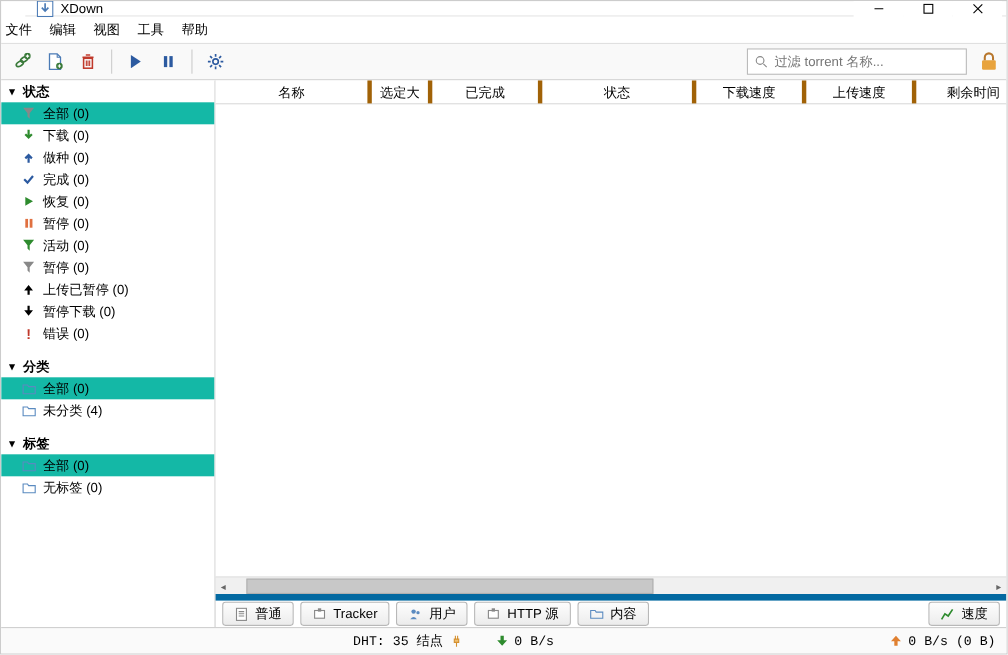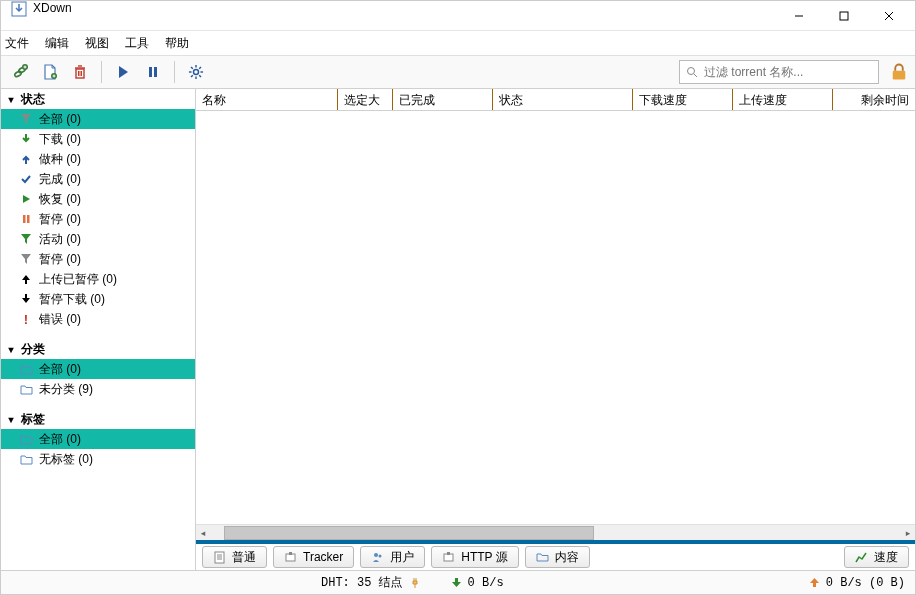--- a/index.html
+++ b/index.html
@@ -1,19 +1,19 @@
 <!DOCTYPE html>
 <html><head>
 <meta charset="utf-8">
 <style>
 * { box-sizing: border-box; margin: 0; padding: 0; }
 body { font-family: "Microsoft YaHei", "Segoe UI", sans-serif; font-size: 12px; background: #fff; color: #000; width: 916px; height: 595px; overflow: hidden; border: 1px solid #ccc; display: flex; flex-direction: column; }
 
 
-.titlebar { height: 30px; display: flex; align-items: flex-start; padding: 0 4px; border-bottom: 1px solid #e5e5e5; }
+.titlebar { height: 14px; display: flex; align-items: center; padding: 0 4px; border-bottom: 1px solid #e5e5e5; margin-left: 22px; }
 .titlebar .app-icon { width: 16px; height: 16px; margin: 0 6px; }
 .titlebar .title { flex: 0 0 auto; }
 .titlebar .spacer { flex: 1; }
 .titlebar .win-btn { width: 45px; height: 29px; display: flex; align-items: center; justify-content: center; background: #fff; }
 
 
 .menubar { height: 24px; display: flex; align-items: center; padding: 0 4px; gap: 16px; }
 .menubar .menu-item { cursor: default; }
 
 
@@ -32,29 +32,29 @@
 .sidebar { width: 195px; border-right: 1px solid #d0d0d0; overflow-y: auto; background: #fff; }
 .side-group-header { display: flex; align-items: center; height: 20px; padding: 0 4px; font-weight: bold; gap: 4px; }
 .side-group-header .chev { font-size: 10px; width: 12px; text-align: center; }
 .side-item { display: flex; align-items: center; height: 20px; padding: 0 4px 0 18px; gap: 6px; cursor: default; }
 .side-item.selected { background: #14b8a6; }
 .side-item .icon { width: 14px; height: 14px; display: flex; align-items: center; justify-content: center; flex: 0 0 14px; }
 
 
 .content { flex: 1; display: flex; flex-direction: column; }
 .table-header { height: 22px; border-bottom: 1px solid #d0d0d0; display: flex; background: #fff; }
-.table-header .th { padding: 3px 6px; border-right: 1px solid #a16207; font-size: 12px; text-align: left; }
+.table-header .th { padding: 3px 6px; border-right: 4px solid #a16207; font-size: 12px; text-align: center; }
 .table-body { flex: 1; background: #fff; }
 .hscroll { height: 16px; border-top: 1px solid #e0e0e0; background: #f0f0f0; display: flex; align-items: center; }
 .hscroll .thumb { height: 14px; background: #c8c8c8; margin-left: 14px; width: 370px; border: 1px solid #b0b0b0; }
 .hscroll .arrow { width: 14px; height: 14px; display: flex; align-items: center; justify-content: center; color: #666; font-size: 9px; }
 .hscroll .track { flex: 1; }
 
 
-.bottom-tabs { height: 30px; display: flex; align-items: center; padding: 4px 6px; gap: 6px; border-top: 4px solid #0369a1; }
+.bottom-tabs { height: 30px; display: flex; align-items: center; padding: 4px 6px; gap: 6px; border-top: 6px solid #0369a1; }
 .btab { height: 22px; border: 1px solid #b8b8b8; border-radius: 3px; background: linear-gradient(#fdfdfd,#ececec); display: flex; align-items: center; padding: 0 10px; gap: 6px; cursor: default; }
 .bottom-tabs .spacer { flex: 1; }
 
 
 .statusbar { height: 24px; border-top: 1px solid #d0d0d0; display: flex; align-items: center; padding: 0 10px; gap: 30px; font-size: 12px; background: #fafafa; font-family: Liberation Mono, monospace; }
 .statusbar .spacer1 { width: 280px; }
 .statusbar .stat { display: flex; align-items: center; gap: 6px; }
 
 
 .svg-ico { width: 16px; height: 16px; }
@@ -274,21 +274,21 @@
           </svg>
         </span>
         <span>全部 (0)</span>
       </div>
     <div class="side-item">
         <span class="icon">
           <svg width="13" height="11" viewBox="0 0 13 11">
             <path d="M1 2 L5 2 L6 3.5 L12 3.5 L12 10 L1 10 Z" fill="none" stroke="#5a8ac0"></path>
           </svg>
         </span>
-        <span>未分类 (9)</span>
+        <span>未分类 (4)</span>
       </div>
 
     <div style="height:10px"></div>
 
     <div class="side-group-header">
         <span class="chev">▾</span>
         <span>标签</span>
       </div>
     <div class="side-item selected">
         <span class="icon">

